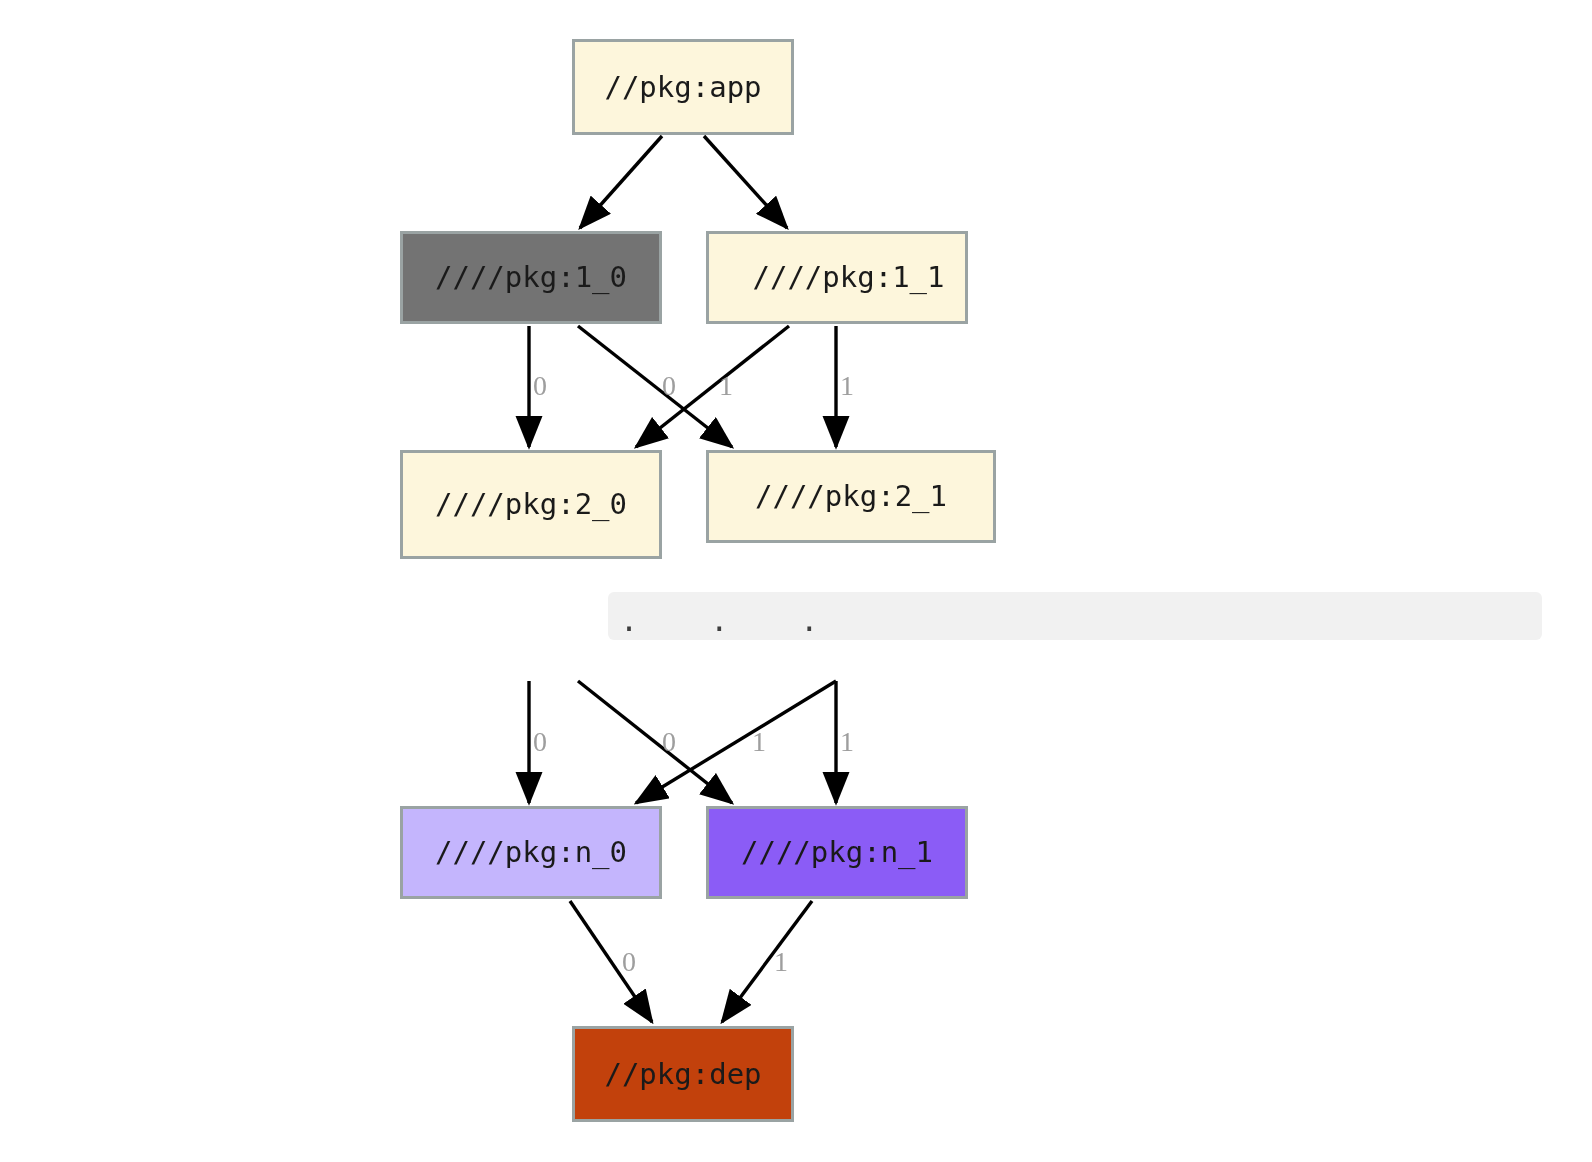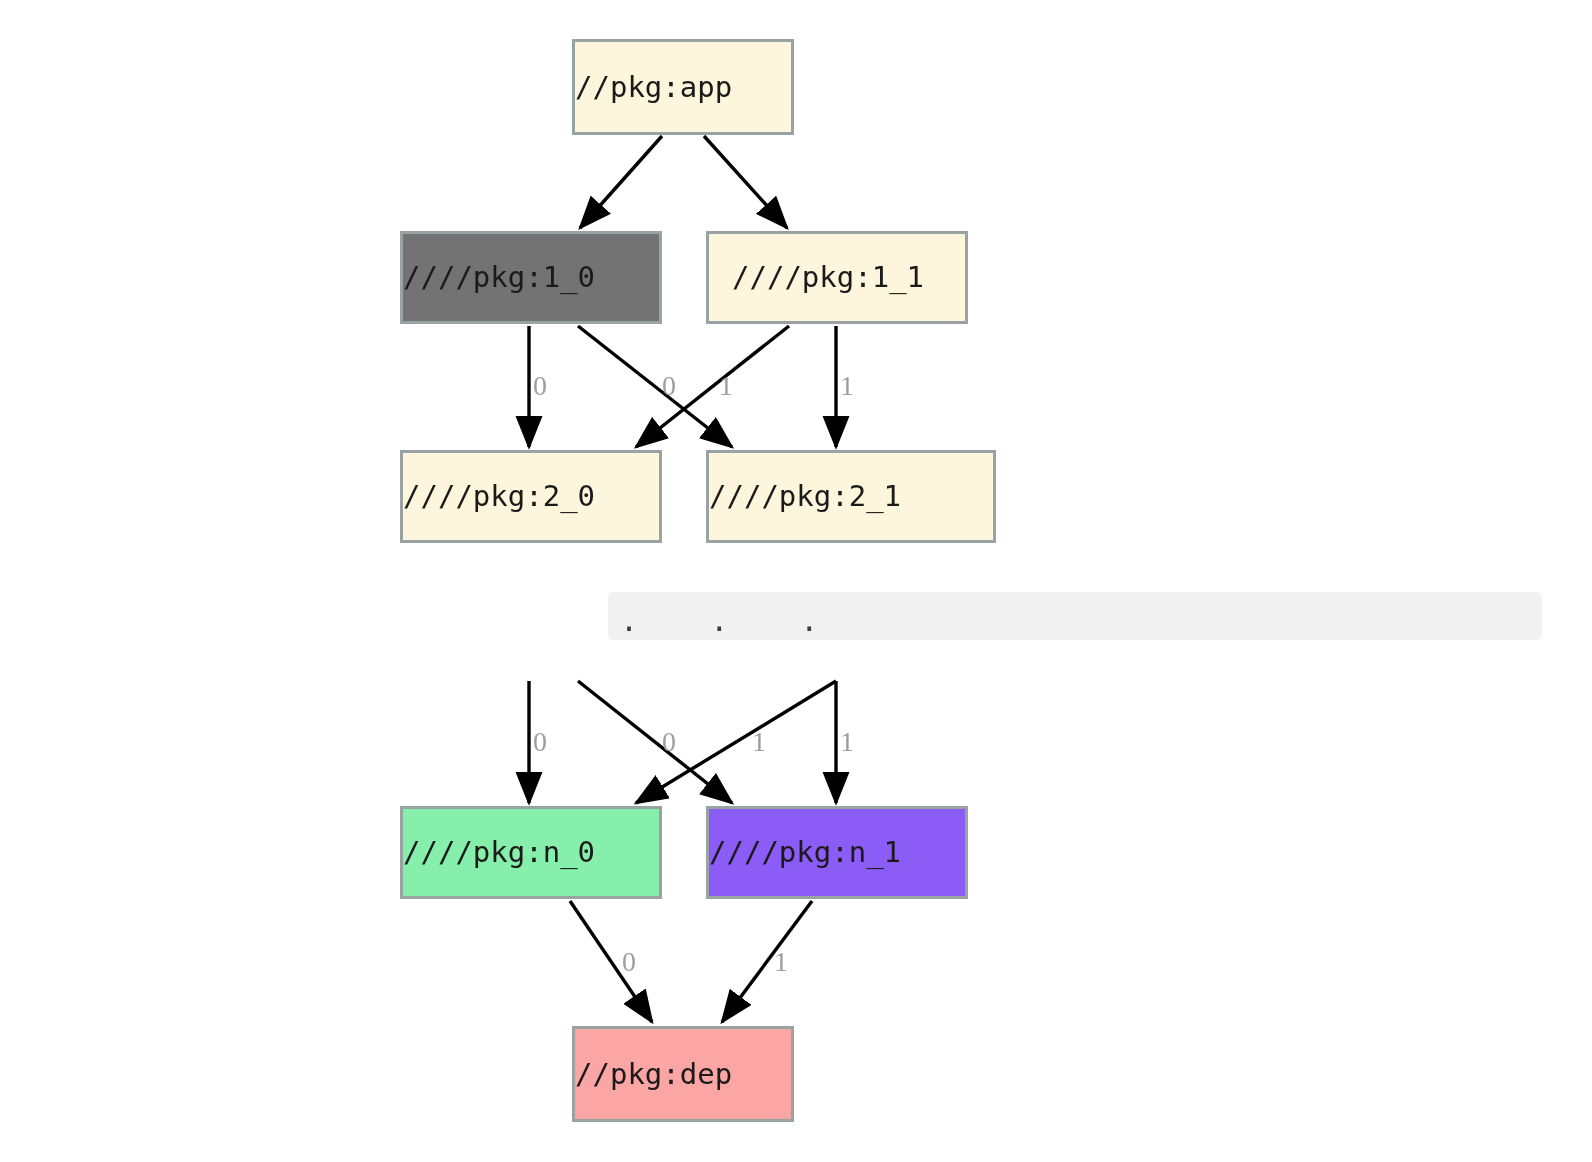--- a/index.html
+++ b/index.html
@@ -29,21 +29,21 @@
     height: 1162px;
     display: block;
   }
   .node-box {
     position: absolute;
     box-sizing: border-box;
     background: #fdf6dc;
     border: 3px solid #9aa3a3;
     display: flex;
     align-items: center;
-    justify-content: flex-start;
+    justify-content: center;
   }
   .node-label {
     font-family: "DejaVu Sans Mono", "Liberation Mono", monospace;
     font-size: 29px;
     color: #1a1a1a;
     letter-spacing: 0px;
     white-space: pre;
     line-height: 1;
   }
   .ellipsis-band {
@@ -103,33 +103,33 @@
   <div id="nodes-layer">
       <div class="node-box" style="left: 572px; top: 39px; width: 222px; height: 96px; background: rgb(253, 246, 220); border-color: rgb(154, 163, 163);">
         <span class="node-label">//pkg:app</span>
       </div>
       <div class="node-box" style="left: 400px; top: 231px; width: 262px; height: 93px; background: #737373; border-color: rgb(154, 163, 163);">
         <span class="node-label">////pkg:1_0</span>
       </div>
       <div class="node-box" style="left: 706px; top: 231px; width: 262px; height: 93px; background: rgb(253, 246, 220); border-color: rgb(154, 163, 163); padding-left: 23px;">
         <span class="node-label">////pkg:1_1</span>
       </div>
-      <div class="node-box" style="left: 400px; top: 450px; width: 262px; height: 93px; background: rgb(253, 246, 220); border-color: rgb(154, 163, 163);">
+      <div class="node-box" style="left: 400px; top: 450px; width: 262px; height: 109px; background: rgb(253, 246, 220); border-color: rgb(154, 163, 163);">
         <span class="node-label">////pkg:2_0</span>
       </div>
       <div class="node-box" style="left: 706px; top: 450px; width: 290px; height: 93px; background: rgb(253, 246, 220); border-color: rgb(154, 163, 163);">
         <span class="node-label">////pkg:2_1</span>
       </div>
-      <div class="node-box" style="left: 400px; top: 806px; width: 262px; height: 93px; background: #86efac; border-color: rgb(154, 163, 163);">
+      <div class="node-box" style="left: 400px; top: 806px; width: 262px; height: 93px; background: #c4b5fd; border-color: rgb(154, 163, 163);">
         <span class="node-label">////pkg:n_0</span>
       </div>
       <div class="node-box" style="left: 706px; top: 806px; width: 262px; height: 93px; background: #8b5cf6; border-color: rgb(154, 163, 163);">
         <span class="node-label">////pkg:n_1</span>
       </div>
-      <div class="node-box" style="left: 572px; top: 1026px; width: 222px; height: 96px; background: #fca5a5; border-color: rgb(154, 163, 163);">
+      <div class="node-box" style="left: 572px; top: 1026px; width: 222px; height: 96px; background: #c2410c; border-color: rgb(154, 163, 163);">
         <span class="node-label">//pkg:dep</span>
       </div>
     </div>
 
   <div id="edge-labels-layer">
       <span class="edge-label" style="left: 533px; top: 372px; color: rgb(158, 158, 158);">0</span>
       <span class="edge-label" style="left: 662px; top: 372px; color: rgb(158, 158, 158);">0</span>
       <span class="edge-label" style="left: 719px; top: 372px; color: rgb(158, 158, 158);">1</span>
       <span class="edge-label" style="left: 840px; top: 372px; color: rgb(158, 158, 158);">1</span>
       <span class="edge-label" style="left: 533px; top: 728px; color: rgb(158, 158, 158);">0</span>

